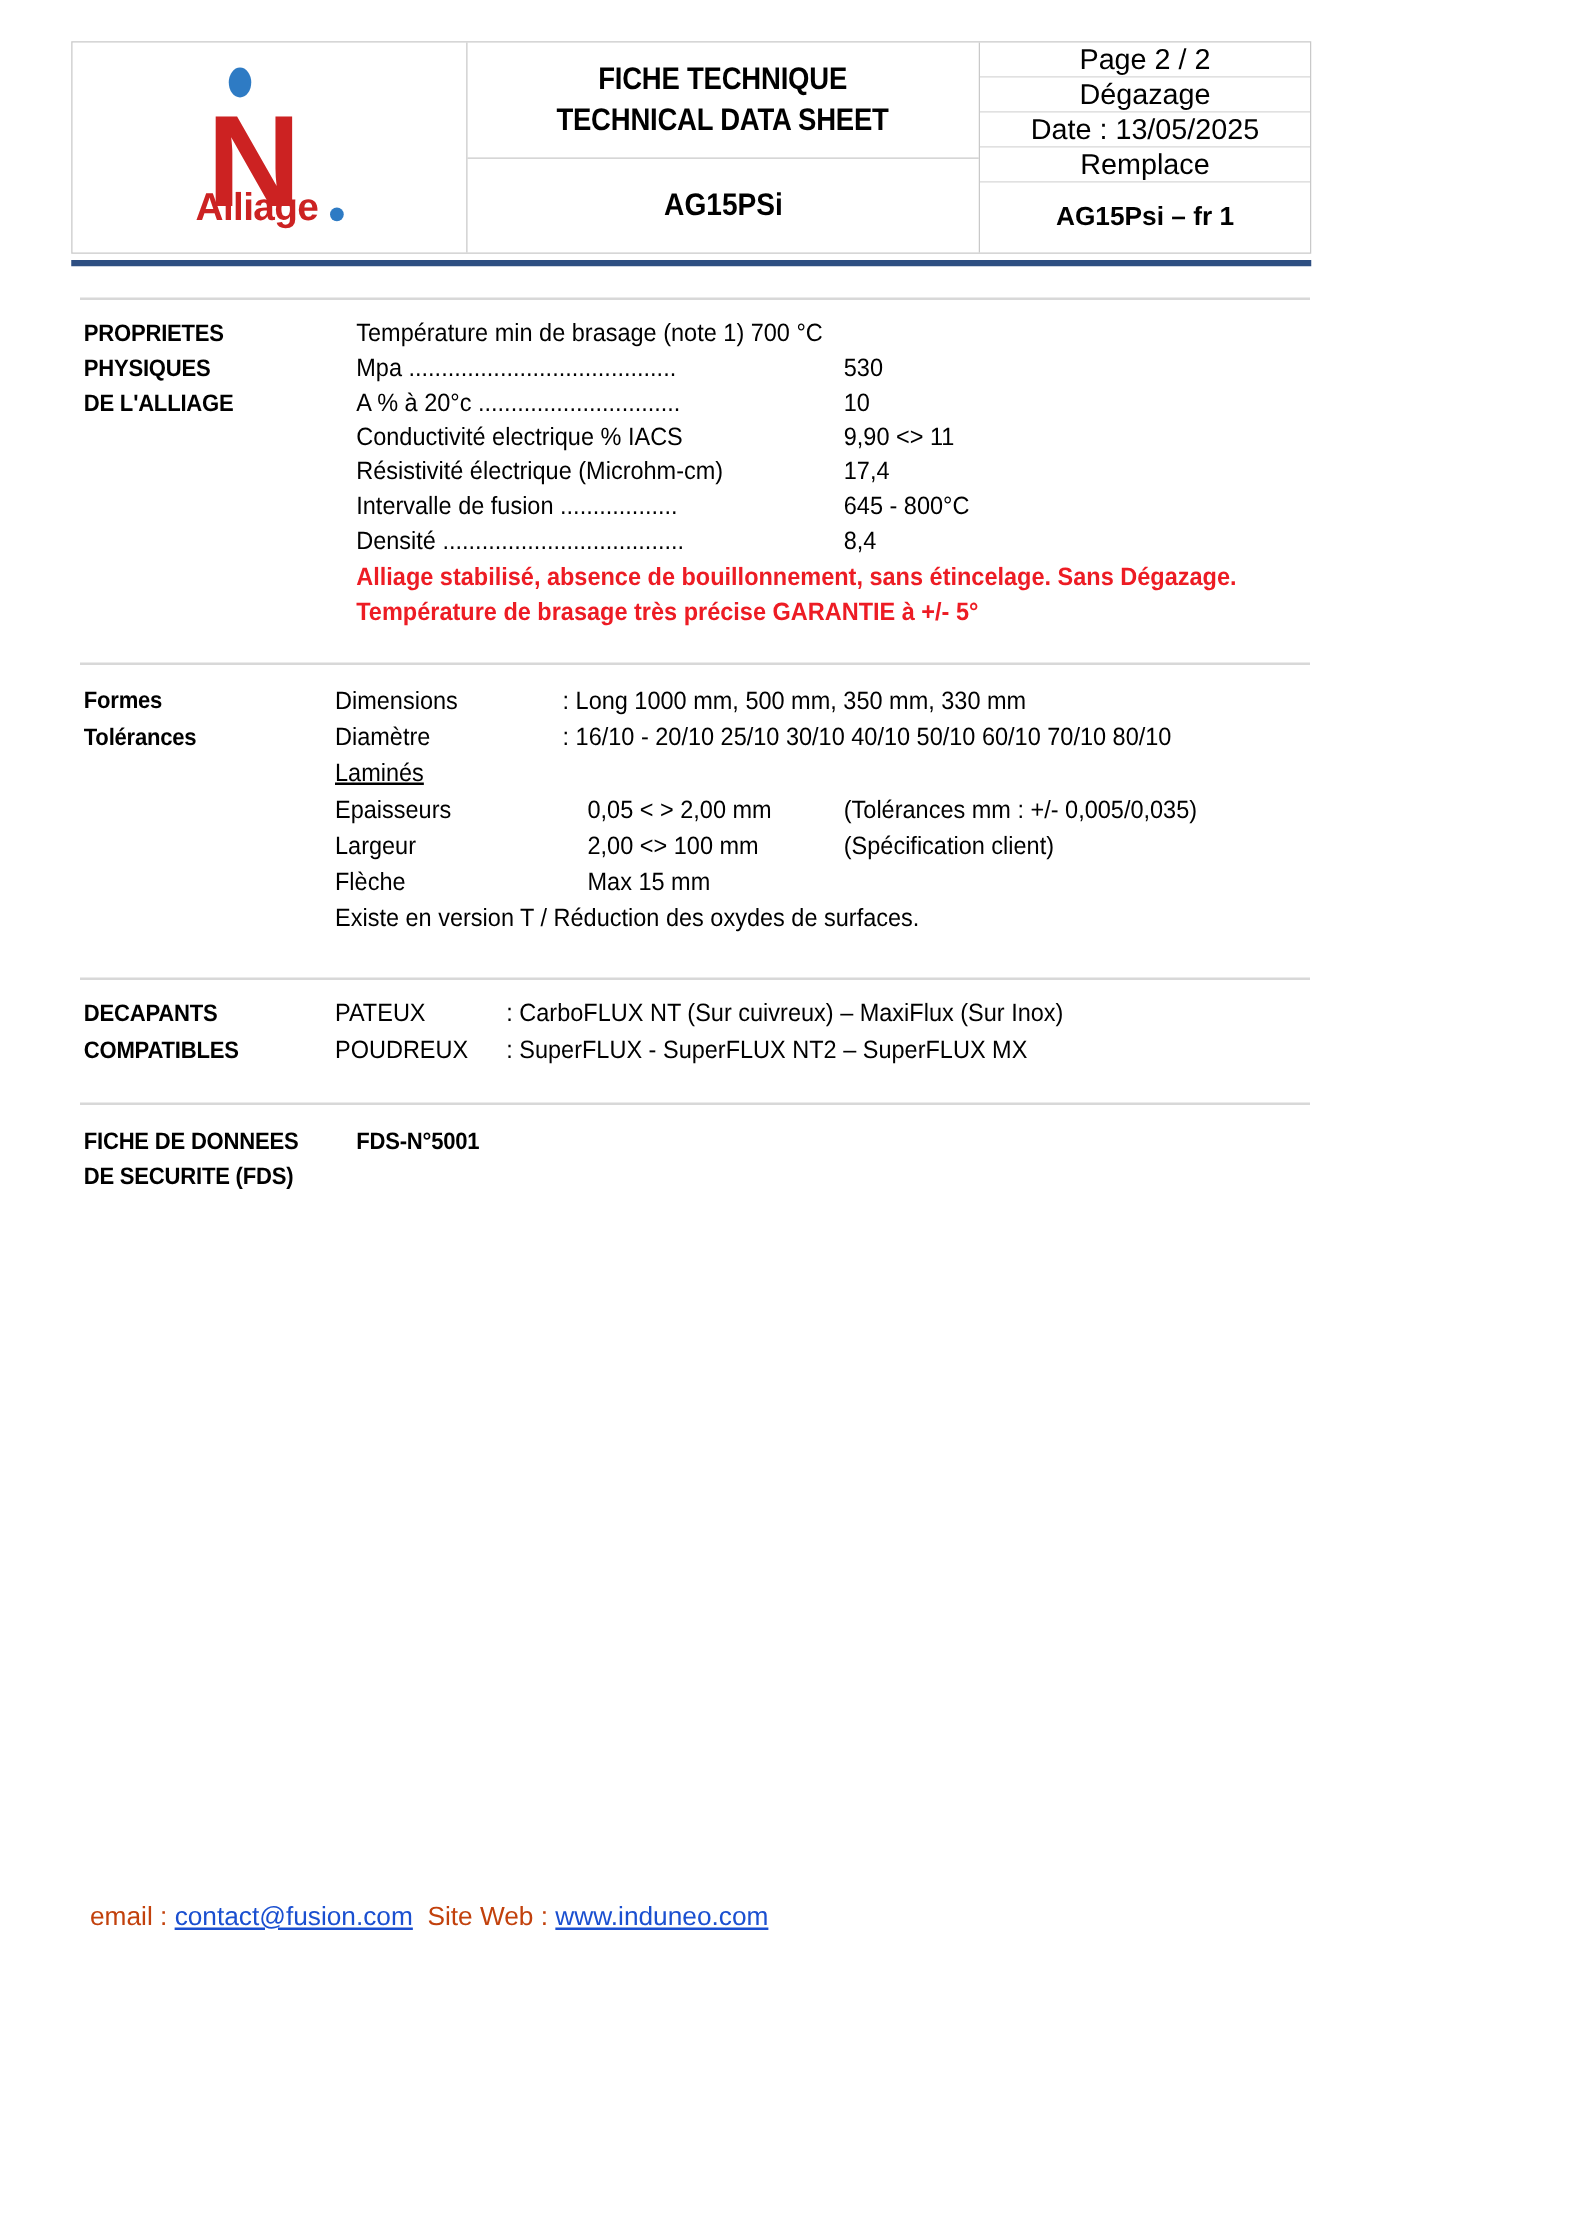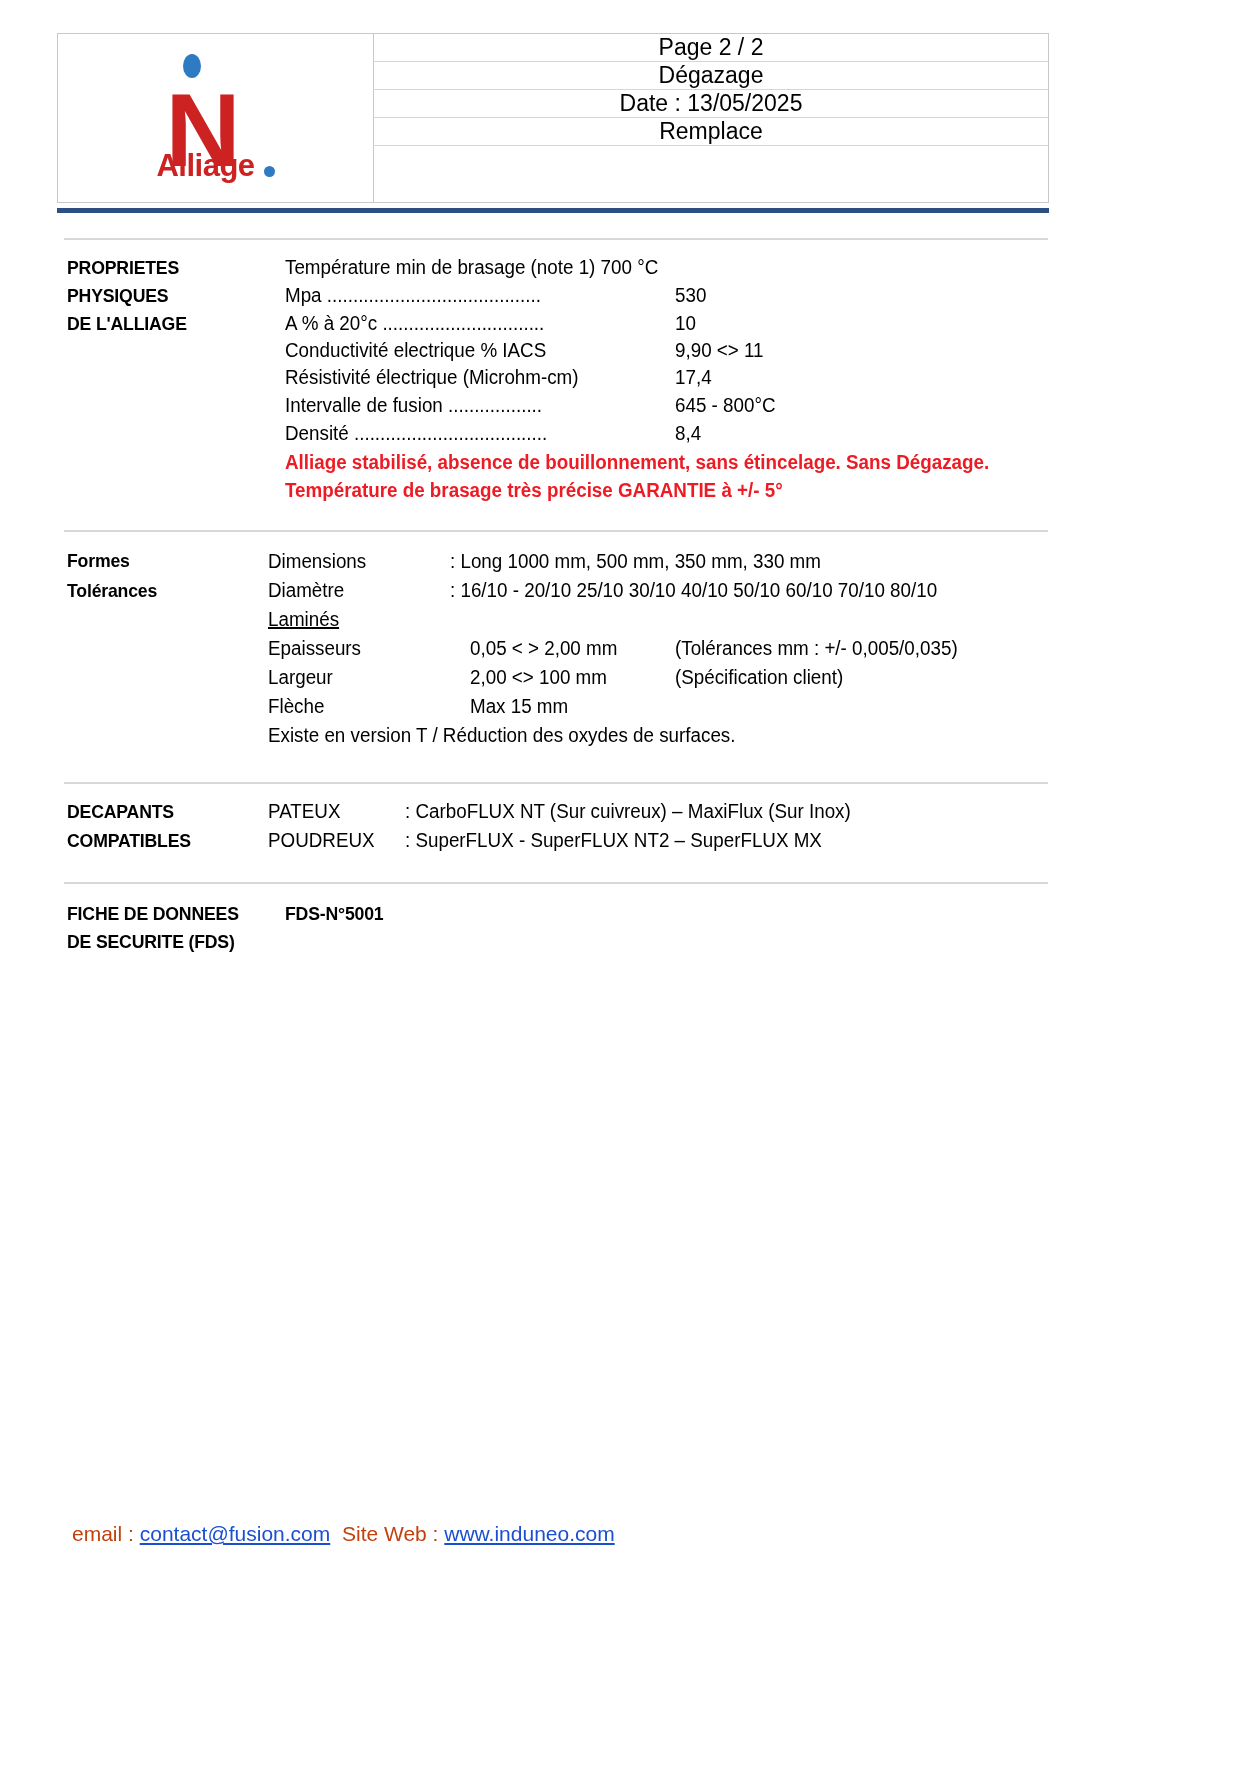--- a/index.html
+++ b/index.html
@@ -226,26 +226,36 @@
           <div class="logo-dot-top"></div>
           <div class="logo-n">N</div>
         </div>
         <div class="logo-word-row">
           <div class="logo-word">Alliage</div>
           <div class="logo-dot-right"></div>
         </div>
       </div>
     </div>
 
+    <div class="hdr-mid-cell">
+      <div class="hdr-mid-top">
+        <div class="title-line">FICHE TECHNIQUE</div>
+        <div class="title-line">TECHNICAL DATA SHEET</div>
+      </div>
+      <div class="hdr-mid-bot">
+        <div class="model-line">AG15PSi</div>
+      </div>
+    </div>
 
     <div class="hdr-right-cell">
       <div class="hdr-right-row">Page 2 / 2</div>
       <div class="hdr-right-row">Dégazage</div>
       <div class="hdr-right-row">Date : 13/05/2025</div>
       <div class="hdr-right-row">Remplace</div>
+      <div class="hdr-right-last">AG15Psi – fr 1</div>
     </div>
 
   </div>
 
   <div class="header-rule"></div>
 
   <div class="divider" style="top:238px;"></div>
   <div class="divider" style="top:530px;"></div>
   <div class="divider" style="top:782px;"></div>
   <div class="divider" style="top:882px;"></div>

